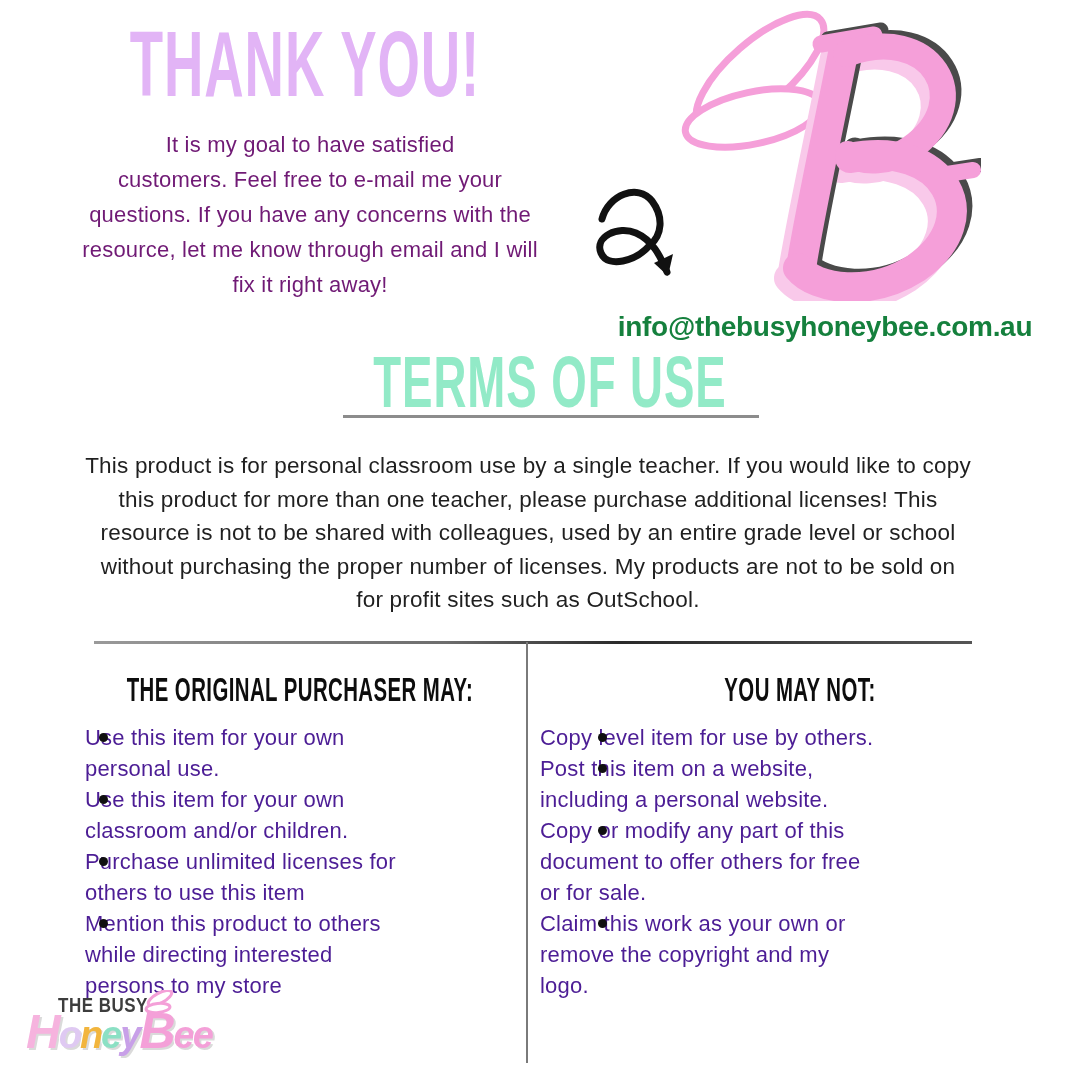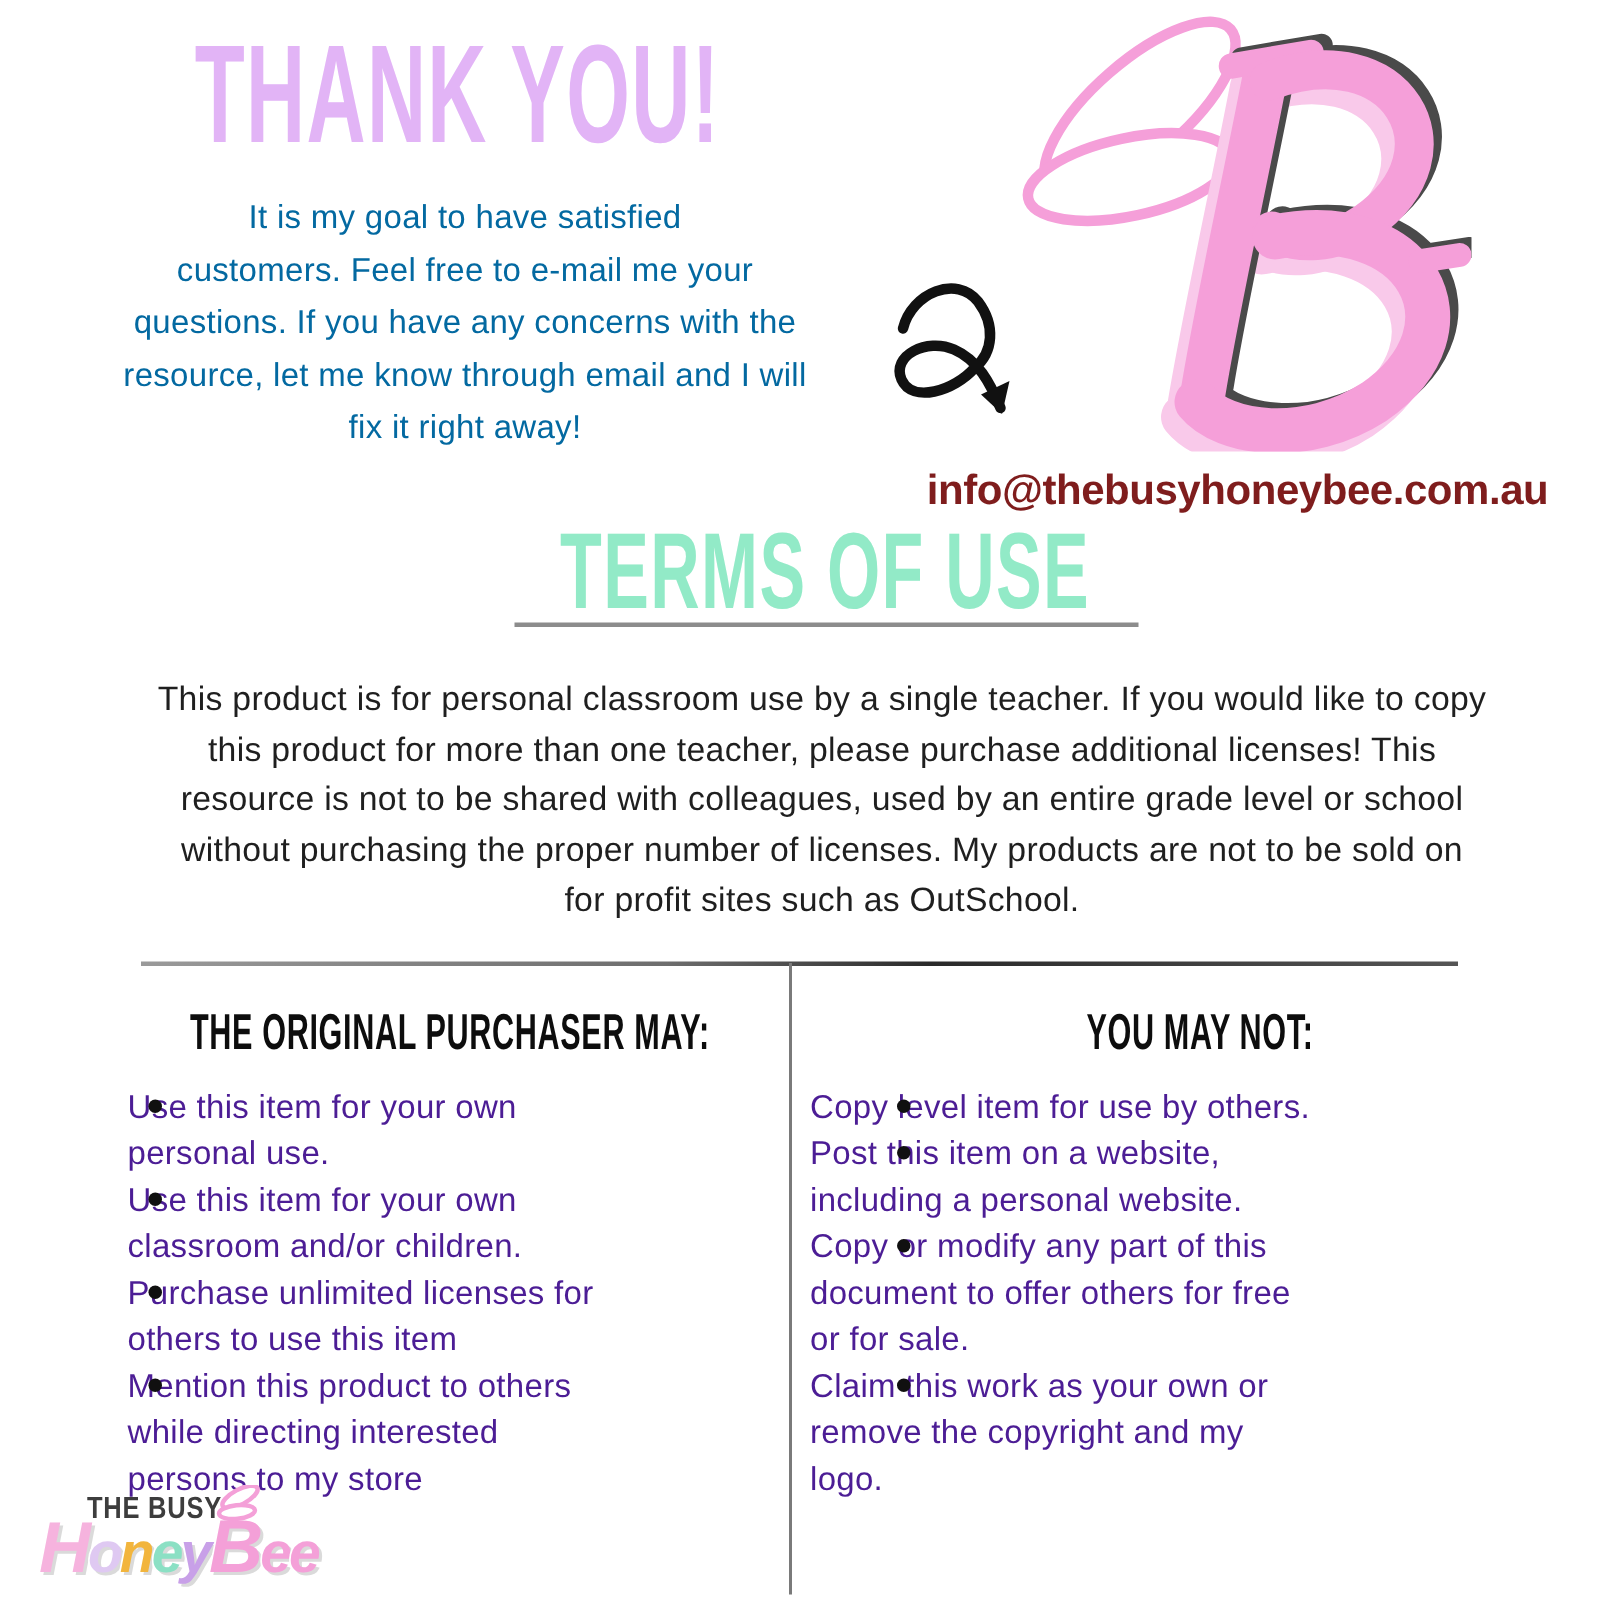--- a/index.html
+++ b/index.html
@@ -8,38 +8,38 @@
     overflow:hidden;font-family:"Liberation Sans", sans-serif;margin:0 auto;text-decoration:underline;
   }
   
   .thank-title{
     position:absolute;left:20px;top:18px;width:570px;text-align:center;
     font-size:62px;font-weight:bold;letter-spacing:1px;line-height:62px;
     transform:scale(0.88,1.5);transform-origin:50% 0;white-space:nowrap;
   }
   .thank-body{
     position:absolute;left:25px;top:127px;width:570px;text-align:center;
-    font-size:22px;line-height:35px;color:#0369a1;white-space:pre-line;letter-spacing:0.2px;
+    font-size:22px;line-height:35px;color:#701a75;white-space:pre-line;letter-spacing:0.2px;
   }
   
   .arrow-svg{position:absolute;left:588px;top:183px;}
   .blogo-svg{position:absolute;left:676px;top:6px;}
   .email{
     position:absolute;left:600px;top:311px;width:450px;text-align:center;
-    font-size:28px;font-weight:bold;color:#7f1d1d;letter-spacing:-0.3px;
+    font-size:28px;font-weight:bold;color:#15803d;letter-spacing:-0.3px;
   }
   
   .terms-heading{
     position:absolute;left:0;top:344px;width:1080px;text-align:center;
     font-size:48px;font-weight:bold;letter-spacing:1px;line-height:52px;
     transform:translateX(10px) scale(0.95,1.5);transform-origin:50% 0;white-space:nowrap;
   }
   .terms-underline{position:absolute;left:343px;top:415px;width:416px;height:3px;background:#8c8c8c;}
   .terms-body{
-    position:absolute;left:48px;top:449px;width:1000px;text-align:center;
+    position:absolute;left:28px;top:449px;width:1000px;text-align:center;
     font-size:22.5px;line-height:33.5px;color:#1f1f1f;white-space:pre-line;letter-spacing:0.2px;
   }
   
   .rule-h{
     position:absolute;left:94px;top:641px;width:878px;height:3px;
     background:linear-gradient(to right,#9a9a9a 0%,#6d6d6d 40%,#2a2a2a 60%,#555 100%);
   }
   .rule-v{position:absolute;left:526px;top:642px;width:2px;height:421px;background:#7a7a7a;}
   
   .col{position:absolute;top:666px;}

